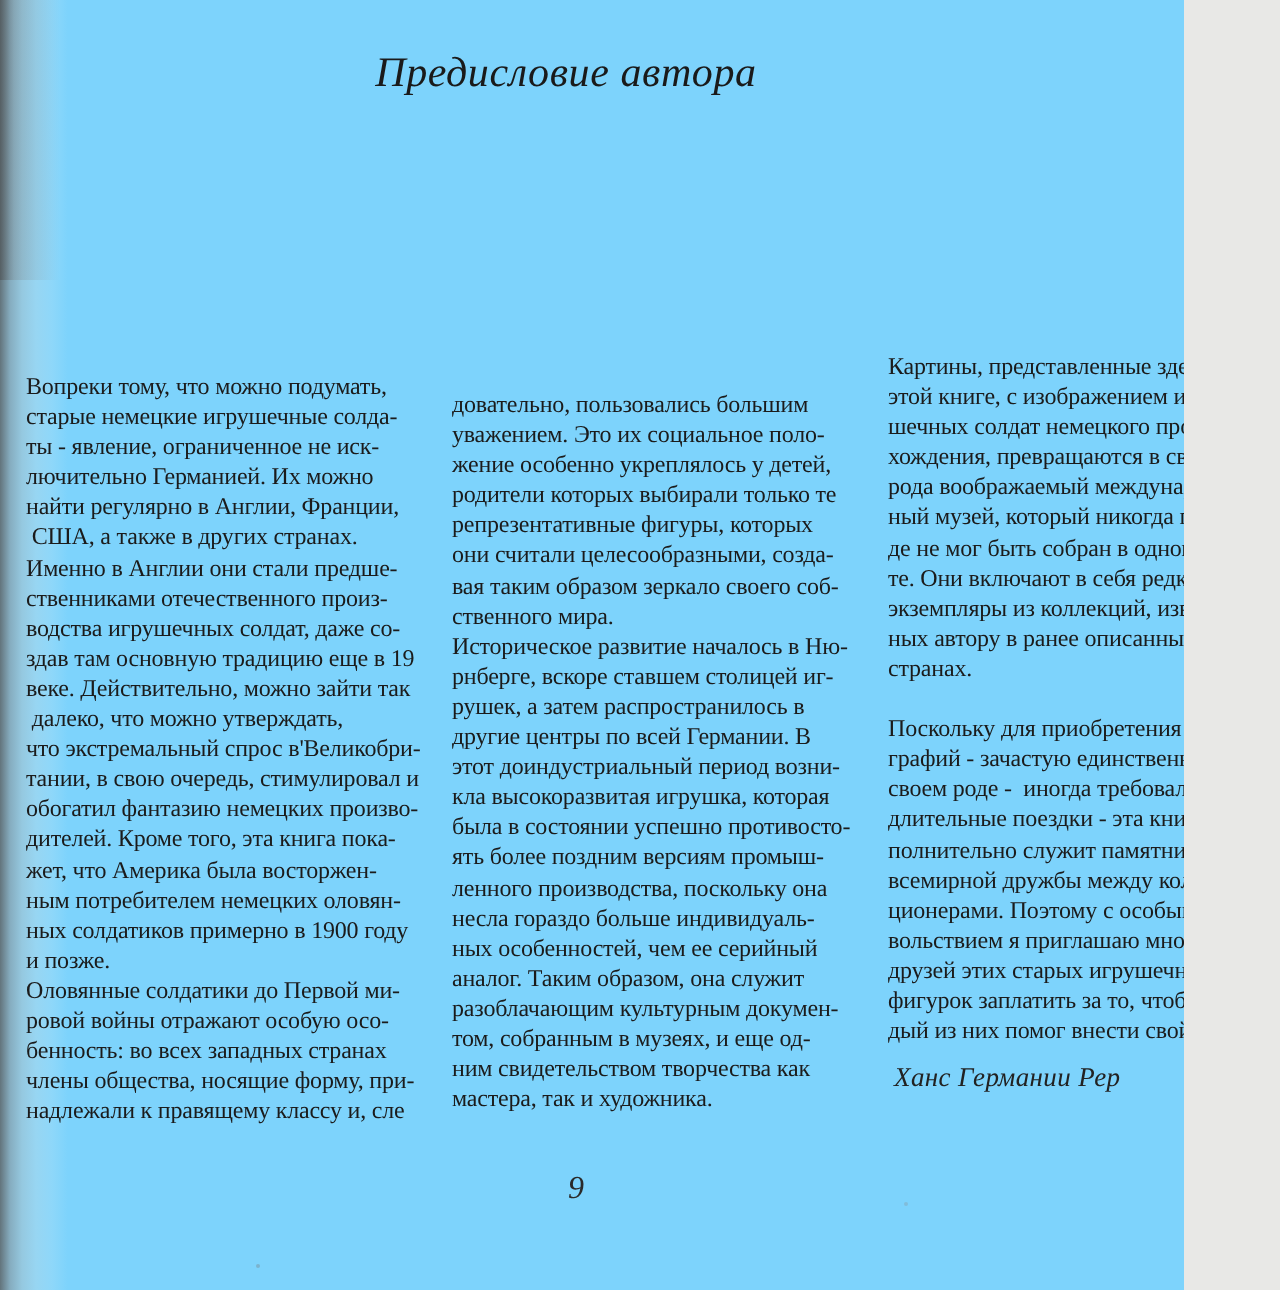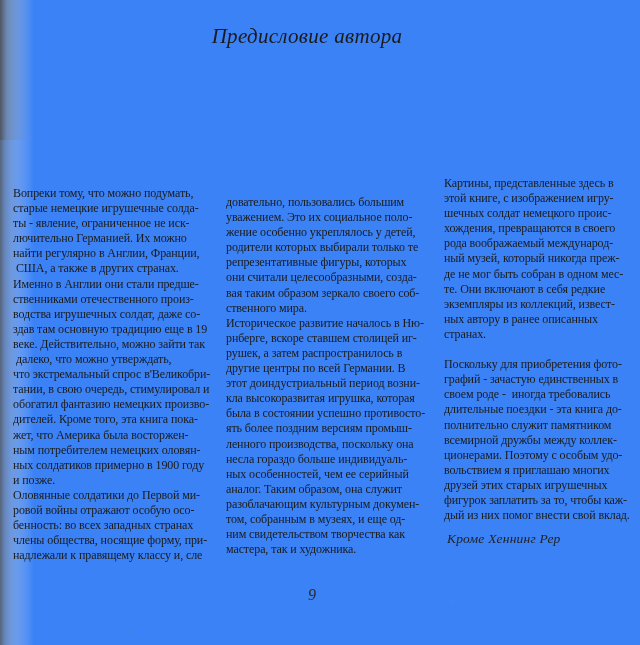--- a/index.html
+++ b/index.html
@@ -2,23 +2,23 @@
 <html><head>
 <meta charset="utf-8">
 <style>
   html, body {
     margin: 0;
     padding: 0;
     background: #e8e8e6;
   }
   .page {
     position: relative;
-    width: 640px;
+    width: 592px;
     height: 645px;
-    background: #3b82f6;
+    background: #7dd3fc;
     overflow: hidden;
     font-family: "Liberation Serif", serif;
     color: #1c1c1c;
   }
   .gutter-shadow {
     position: absolute;
     left: 0;
     top: 0;
     bottom: 0;
     width: 34px;
@@ -172,20 +172,20 @@
 своем роде -  иногда требовались
 длительные поездки - эта книга до-
 полнительно служит памятником
 всемирной дружбы между коллек-
 ционерами. Поэтому с особым удо-
 вольствием я приглашаю многих
 друзей этих старых игрушечных
 фигурок заплатить за то, чтобы каж-
 дый из них помог внести свой вклад.</div>
 
-  <div class="signature">Кроме Хеннинг Рер</div>
+  <div class="signature">Ханс Германии Рер</div>
 
   <div class="page-number">9</div>
 
   <div class="speck speck-1"></div>
   <div class="speck speck-2"></div>
 
 </div>
 
 </body></html>

